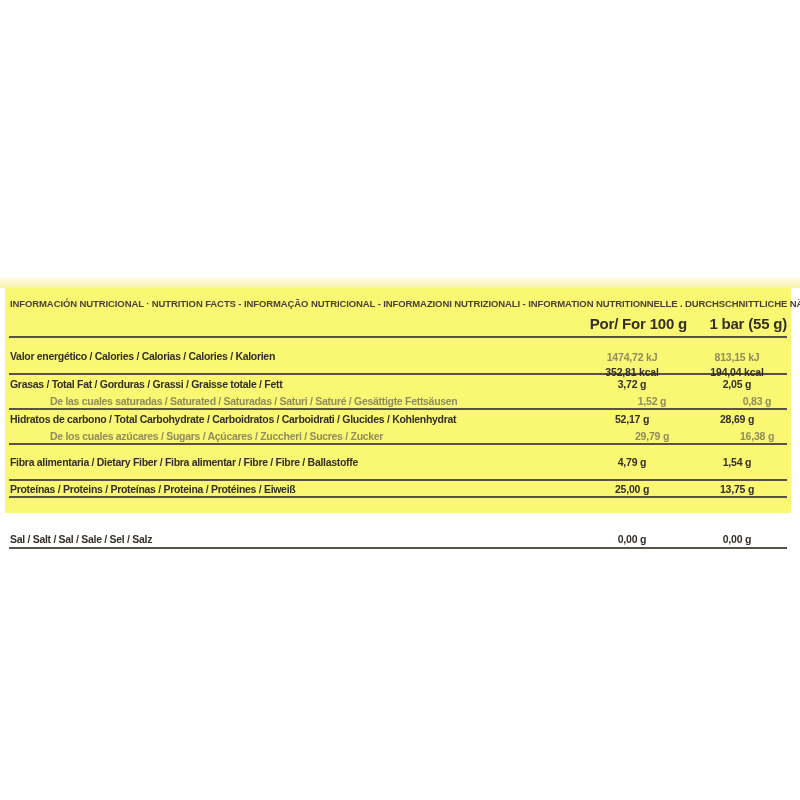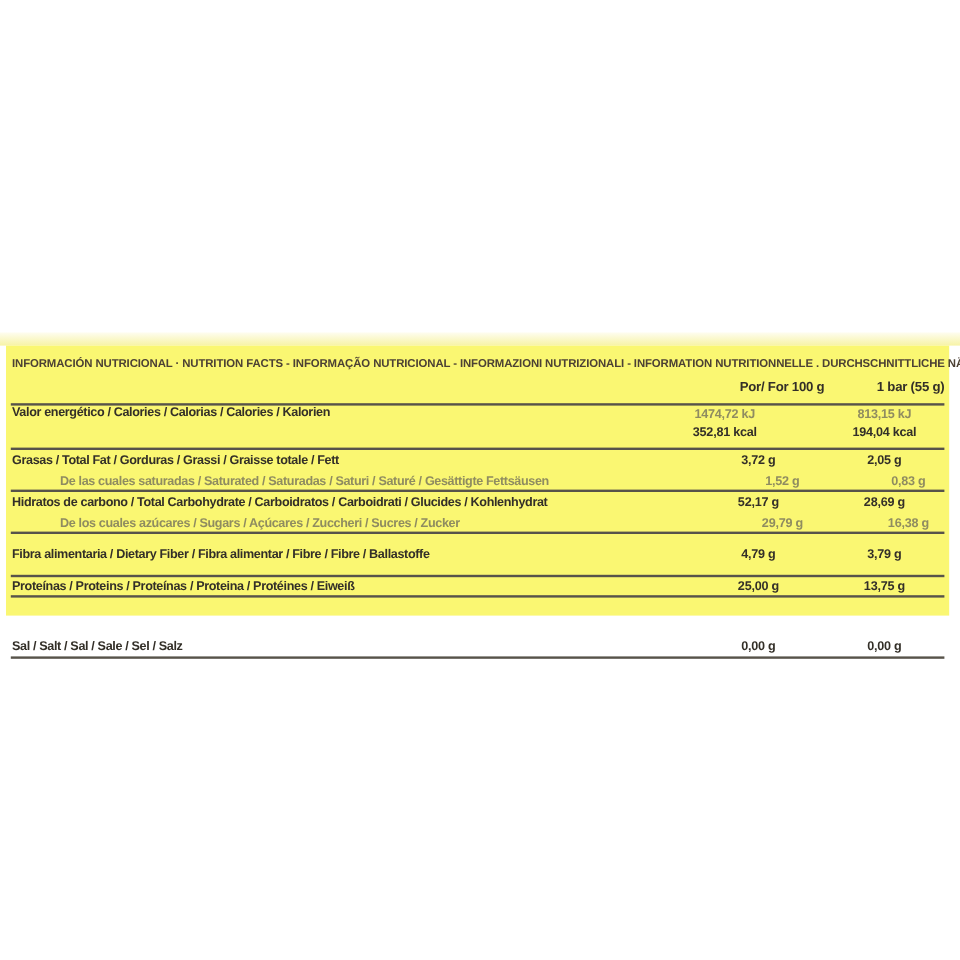--- a/index.html
+++ b/index.html
@@ -21,29 +21,29 @@
     padding:9px 1px 0 1px;
     font-size:9.5px;font-weight:bold;letter-spacing:-0.1px;
     color:#4c4134;white-space:nowrap;line-height:13px;
   }
   .row{
     display:grid;grid-template-columns:1fr 110px 100px;
     align-items:center;box-sizing:border-box;
   }
   .bline{border-bottom:2px solid #57534a;}
   .header-row{height:28px;}
-  .hdr{font-size:11px;font-weight:bold;color:#332f28;text-align:right;letter-spacing:-0.2px;}
+  .hdr{font-size:15px;font-weight:bold;color:#332f28;text-align:right;letter-spacing:-0.2px;}
   .lbl{
     font-size:10.5px;font-weight:bold;color:#332f28;
     letter-spacing:-0.3px;white-space:nowrap;padding-left:1px;
   }
   .val{font-size:10.5px;font-weight:bold;color:#332f28;text-align:center;letter-spacing:-0.2px;}
   .sub .lbl,.sub .val{color:#8f8c60;margin-left:40px;}
   .muted{color:#8f8c60;}
-  .energy-row{height:37px;align-items:start;padding-top:0;gap:28px;}
+  .energy-row{height:37px;align-items:start;padding-top:12px;}
   .energy-row .val{line-height:15px;}
   .r-main{height:18px;}
   .r-sub{height:17px;}
   .r-fiber{height:36px;}
   .r-protein{height:17px;}
   .r-salt{height:19px;margin-top:32px;}
 </style>
 </head>
 <body>
 
@@ -92,21 +92,21 @@
 
     <div class="row r-sub sub bline">
       <div class="lbl">De los cuales azúcares / Sugars / Açúcares / Zuccheri / Sucres / Zucker</div>
       <div class="val">29,79 g</div>
       <div class="val">16,38 g</div>
     </div>
 
     <div class="row r-fiber bline">
       <div class="lbl">Fibra alimentaria / Dietary Fiber / Fibra alimentar / Fibre / Fibre / Ballastoffe</div>
       <div class="val">4,79 g</div>
-      <div class="val">3,79 g</div>
+      <div class="val">1,54 g</div>
     </div>
 
     <div class="row r-protein bline">
       <div class="lbl">Proteínas / Proteins / Proteínas / Proteina / Protéines / Eiweiß</div>
       <div class="val">25,00 g</div>
       <div class="val">13,75 g</div>
     </div>
 
     <div class="row r-salt bline">
       <div class="lbl">Sal / Salt / Sal / Sale / Sel / Salz</div>

